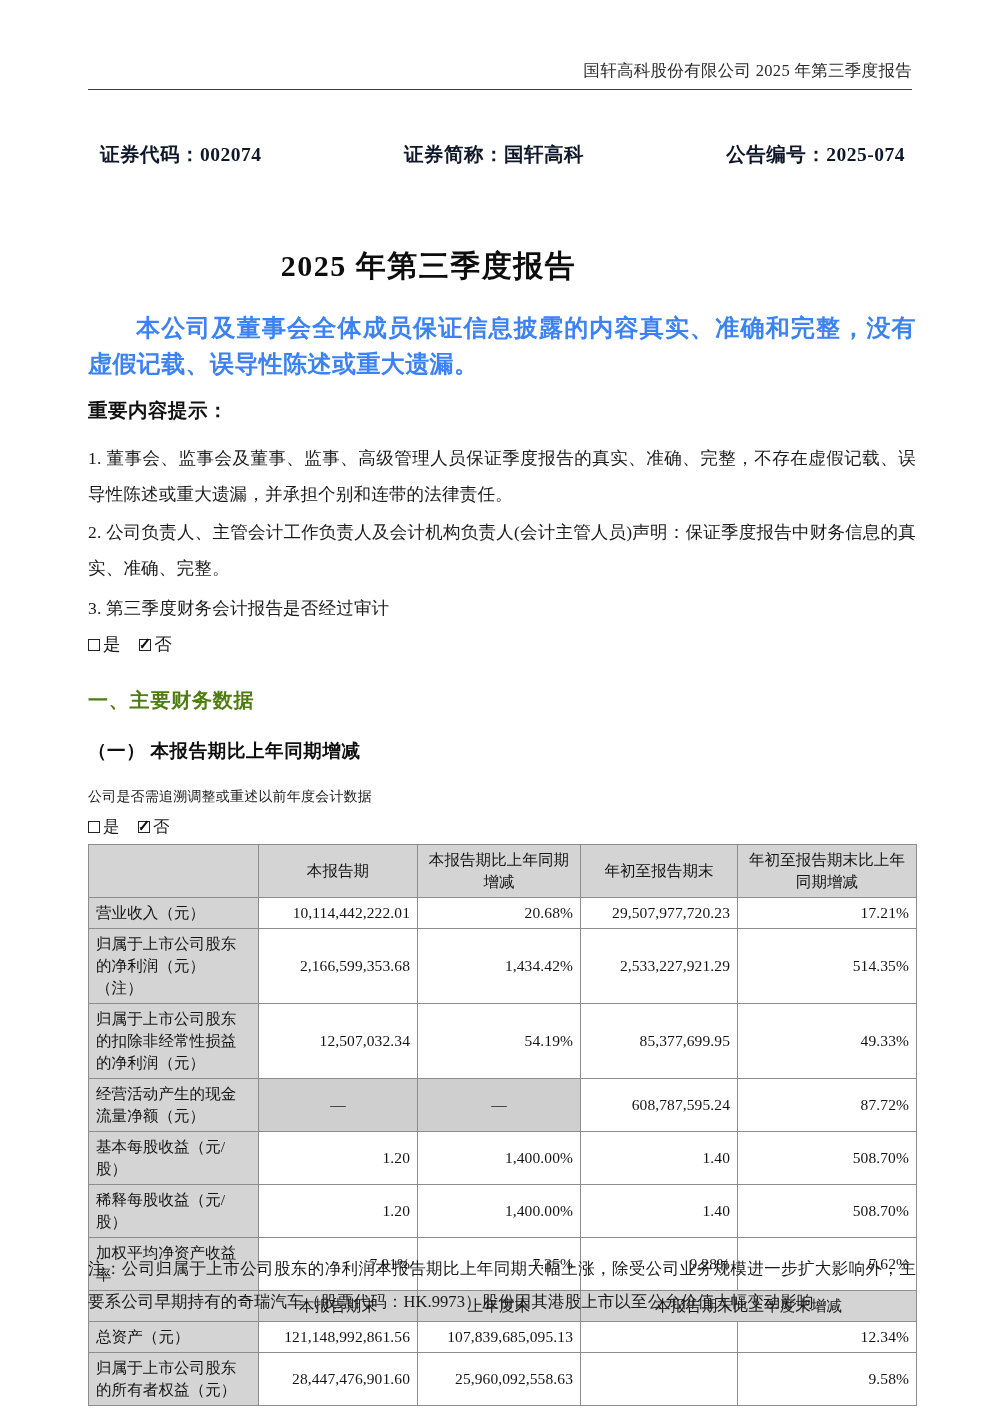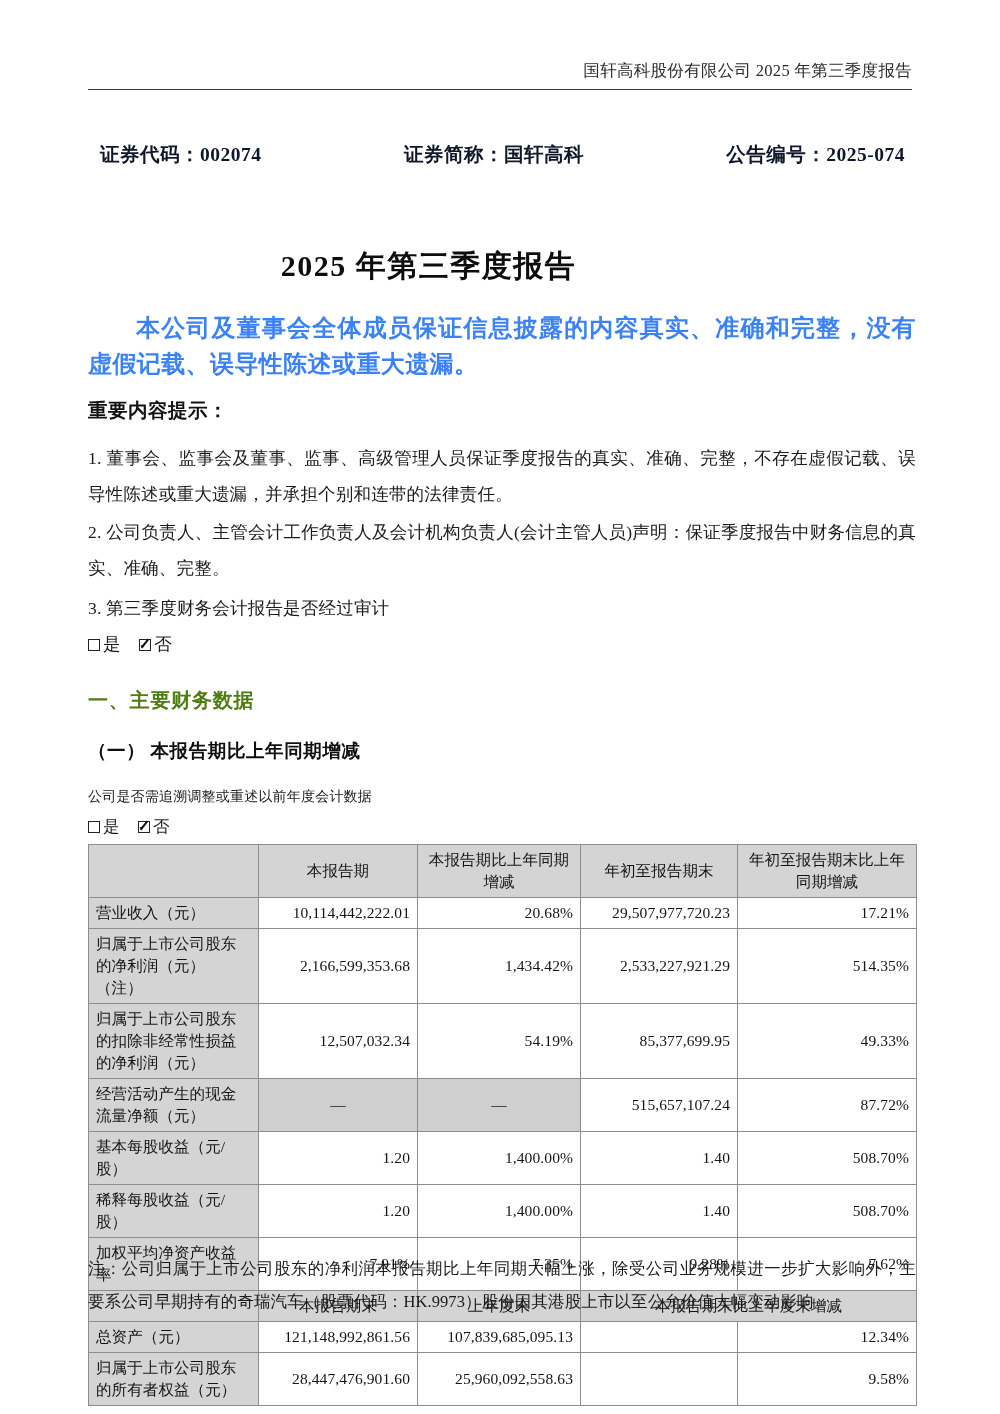--- a/index.html
+++ b/index.html
@@ -343,21 +343,21 @@
           <td class="num">12,507,032.34</td>
           <td class="num">54.19%</td>
           <td class="num">85,377,699.95</td>
           <td class="num">49.33%</td>
         </tr>
 
         <tr>
           <td class="rowlabel">经营活动产生的现金流量净额（元）</td>
           <td class="dash">—</td>
           <td class="dash">—</td>
-          <td class="num">515,657,107.24</td>
+          <td class="num">608,787,595.24</td>
           <td class="num">87.72%</td>
         </tr>
 
         <tr>
           <td class="rowlabel">基本每股收益（元/股）</td>
           <td class="num">1.20</td>
           <td class="num">1,400.00%</td>
           <td class="num">1.40</td>
           <td class="num">508.70%</td>
         </tr>

